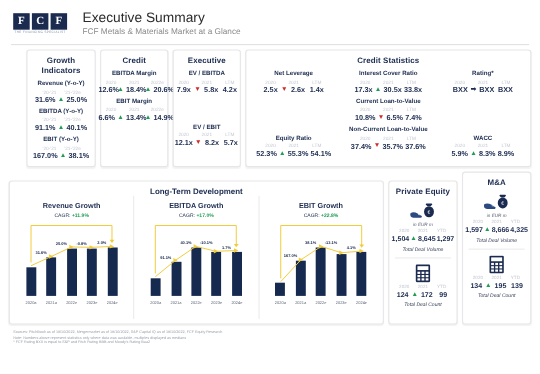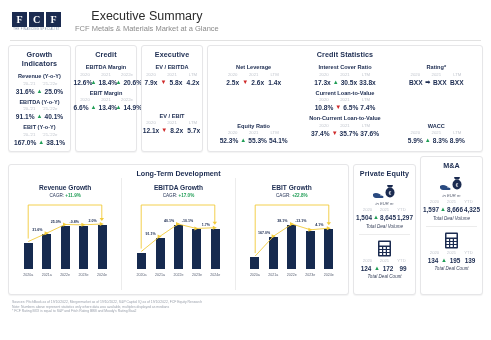--- a/index.html
+++ b/index.html
@@ -15,26 +15,26 @@
   
   .header{display:flex;align-items:center;padding:9px 0 6px 12px;gap:10px;}
   .logo{display:flex;flex-direction:column;gap:1px;}
   .logo-row{display:flex;gap:2px;}
   .logo-box{width:15px;height:15px;background:#1b2b50;color:#ffffff;
     font-family:"Liberation Serif", serif;font-size:10px;font-weight:700;
     display:flex;align-items:center;justify-content:center;letter-spacing:0;}
   .logo-tag{font-size:2.6px;letter-spacing:.45px;color:#7d8aa3;text-align:center;
     transform:scaleY(1.15);line-height:4px;}
   .title-wrap{display:flex;flex-direction:column;justify-content:center;margin-left:4px;}
-  .title{font-size:12.5px;font-weight:400;color:#2b2b2b;line-height:14px;text-align:center;}
+  .title{font-size:12.5px;font-weight:400;color:#2b2b2b;line-height:14px;}
   .subtitle{font-size:7.5px;color:#8b8b8b;line-height:11px;}
   .hdr-rule{height:1px;background:#e2e2e2;margin:0 10px;}
 
   
-  .kpi-band{display:flex;gap:4px;padding:4px 8px 0 8px;align-items:center;}
+  .kpi-band{display:flex;gap:4px;padding:4px 8px 0 8px;align-items:center;margin-left:16px;}
   .card{background:#ffffff;border:1px solid #e6e6e8;border-radius:3px;
         box-shadow:0 1px 1px rgba(0,0,0,.05);box-sizing:border-box;}
   .card-title{font-size:7.2px;font-weight:700;color:#1b2b50;text-align:center;
         padding:4px 0 2px 0;letter-spacing:.1px;}
   .kpi-card{flex:0 0 auto;height:107px;padding-bottom:3px;}
   .c-growth{width:63px;}
   .c-margins{width:62px;}
   .c-valuation{width:62px;}
   .c-credit{flex:1 1 auto;}
 

